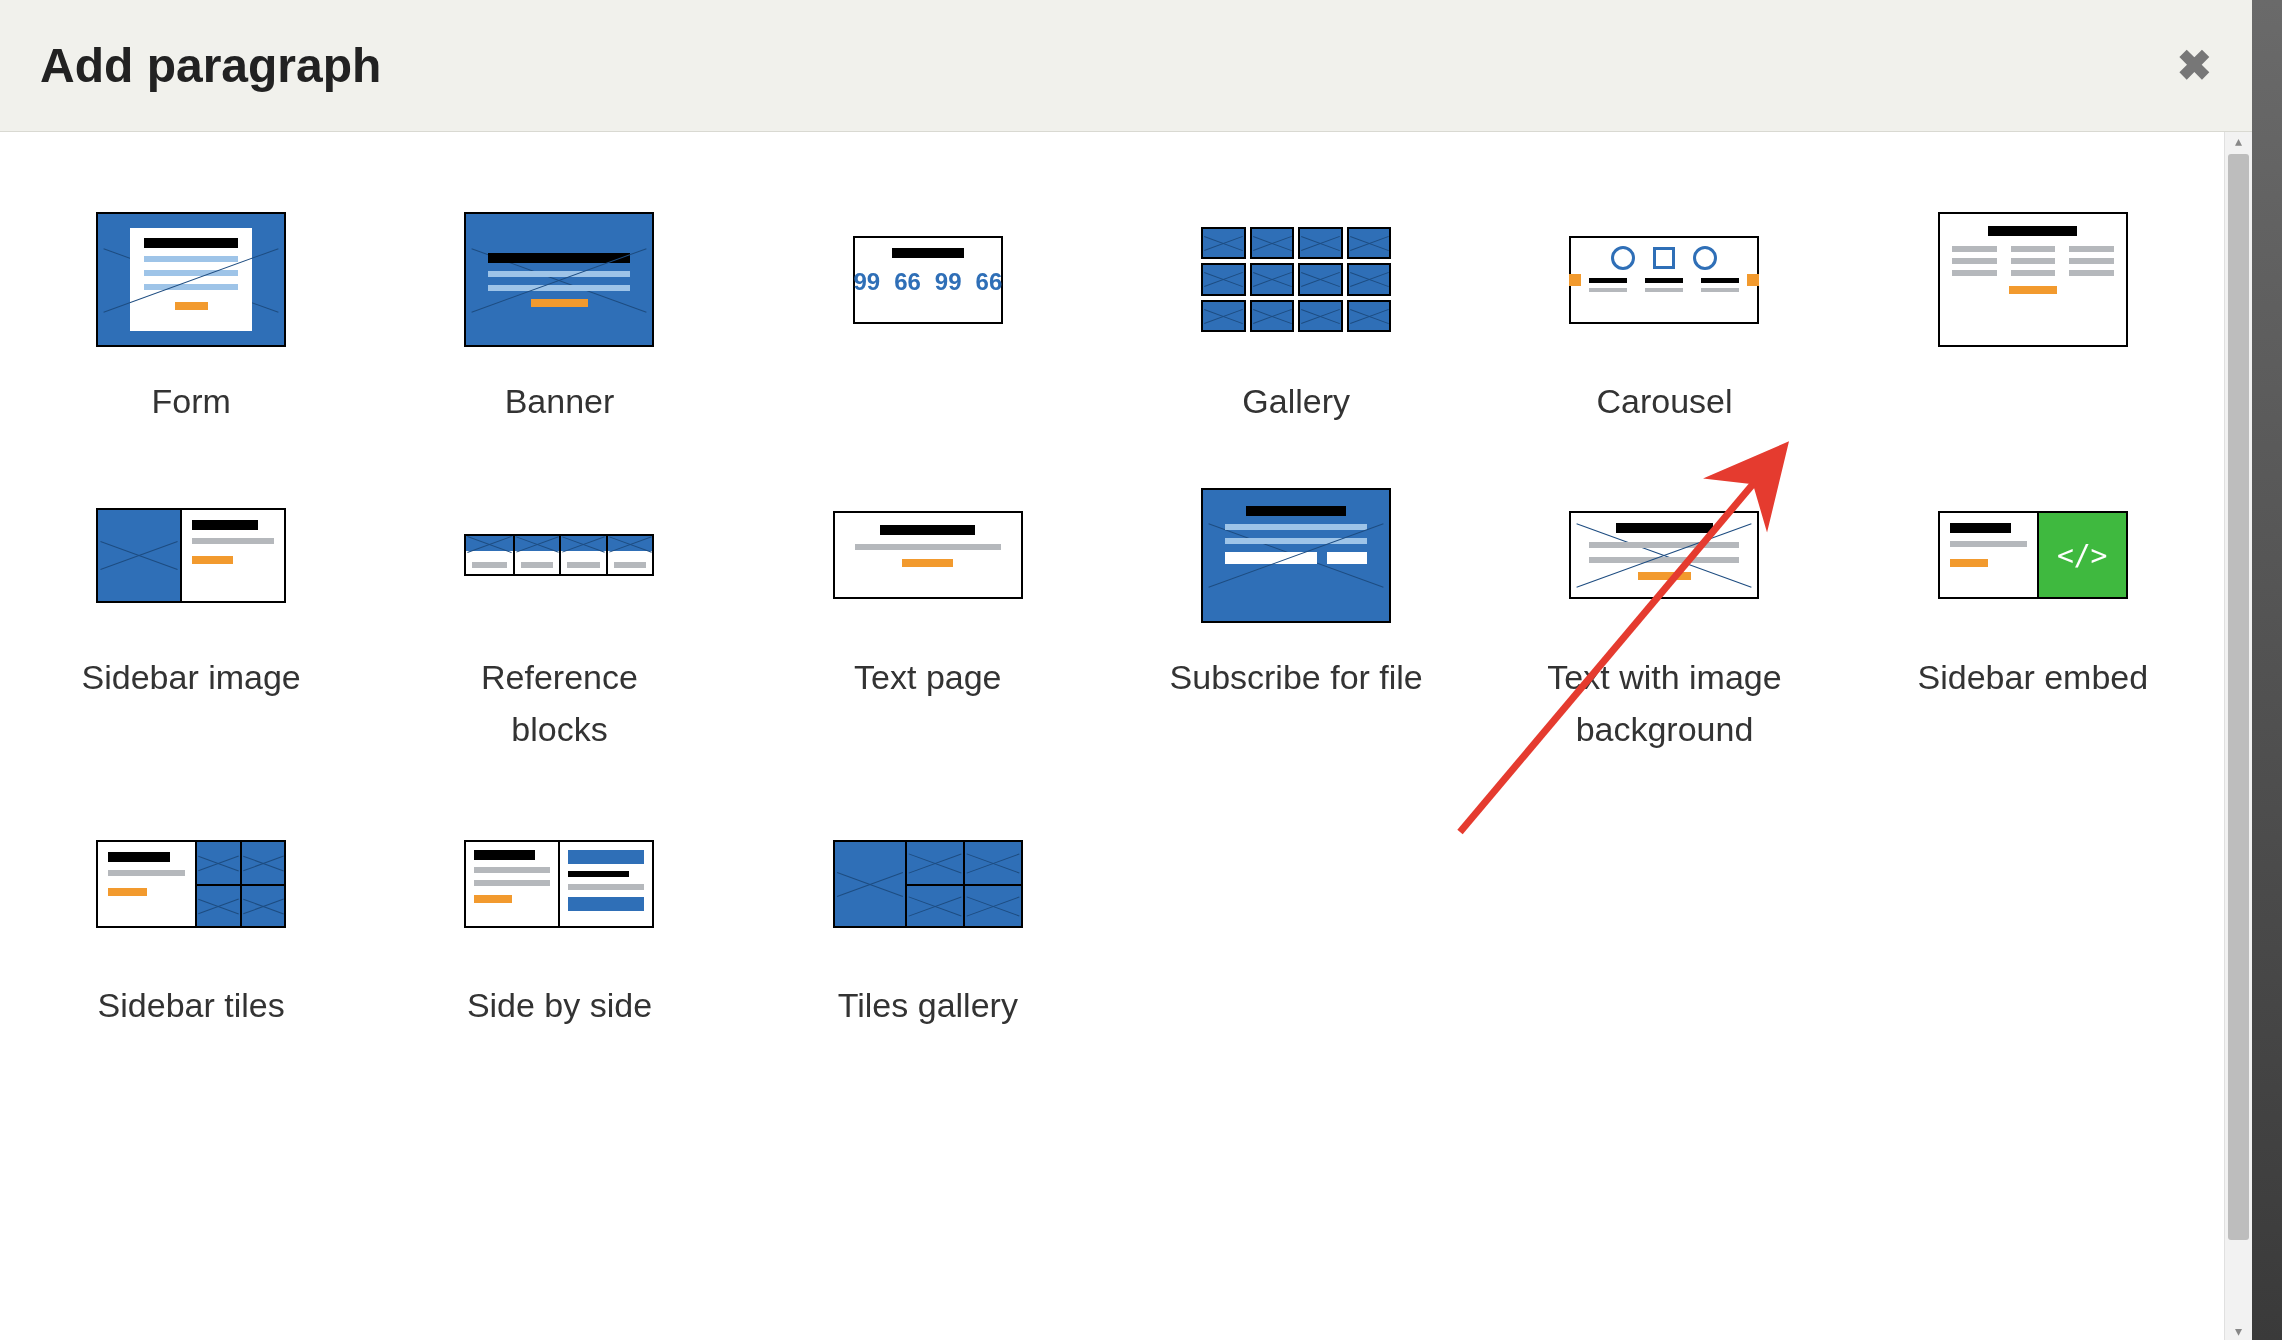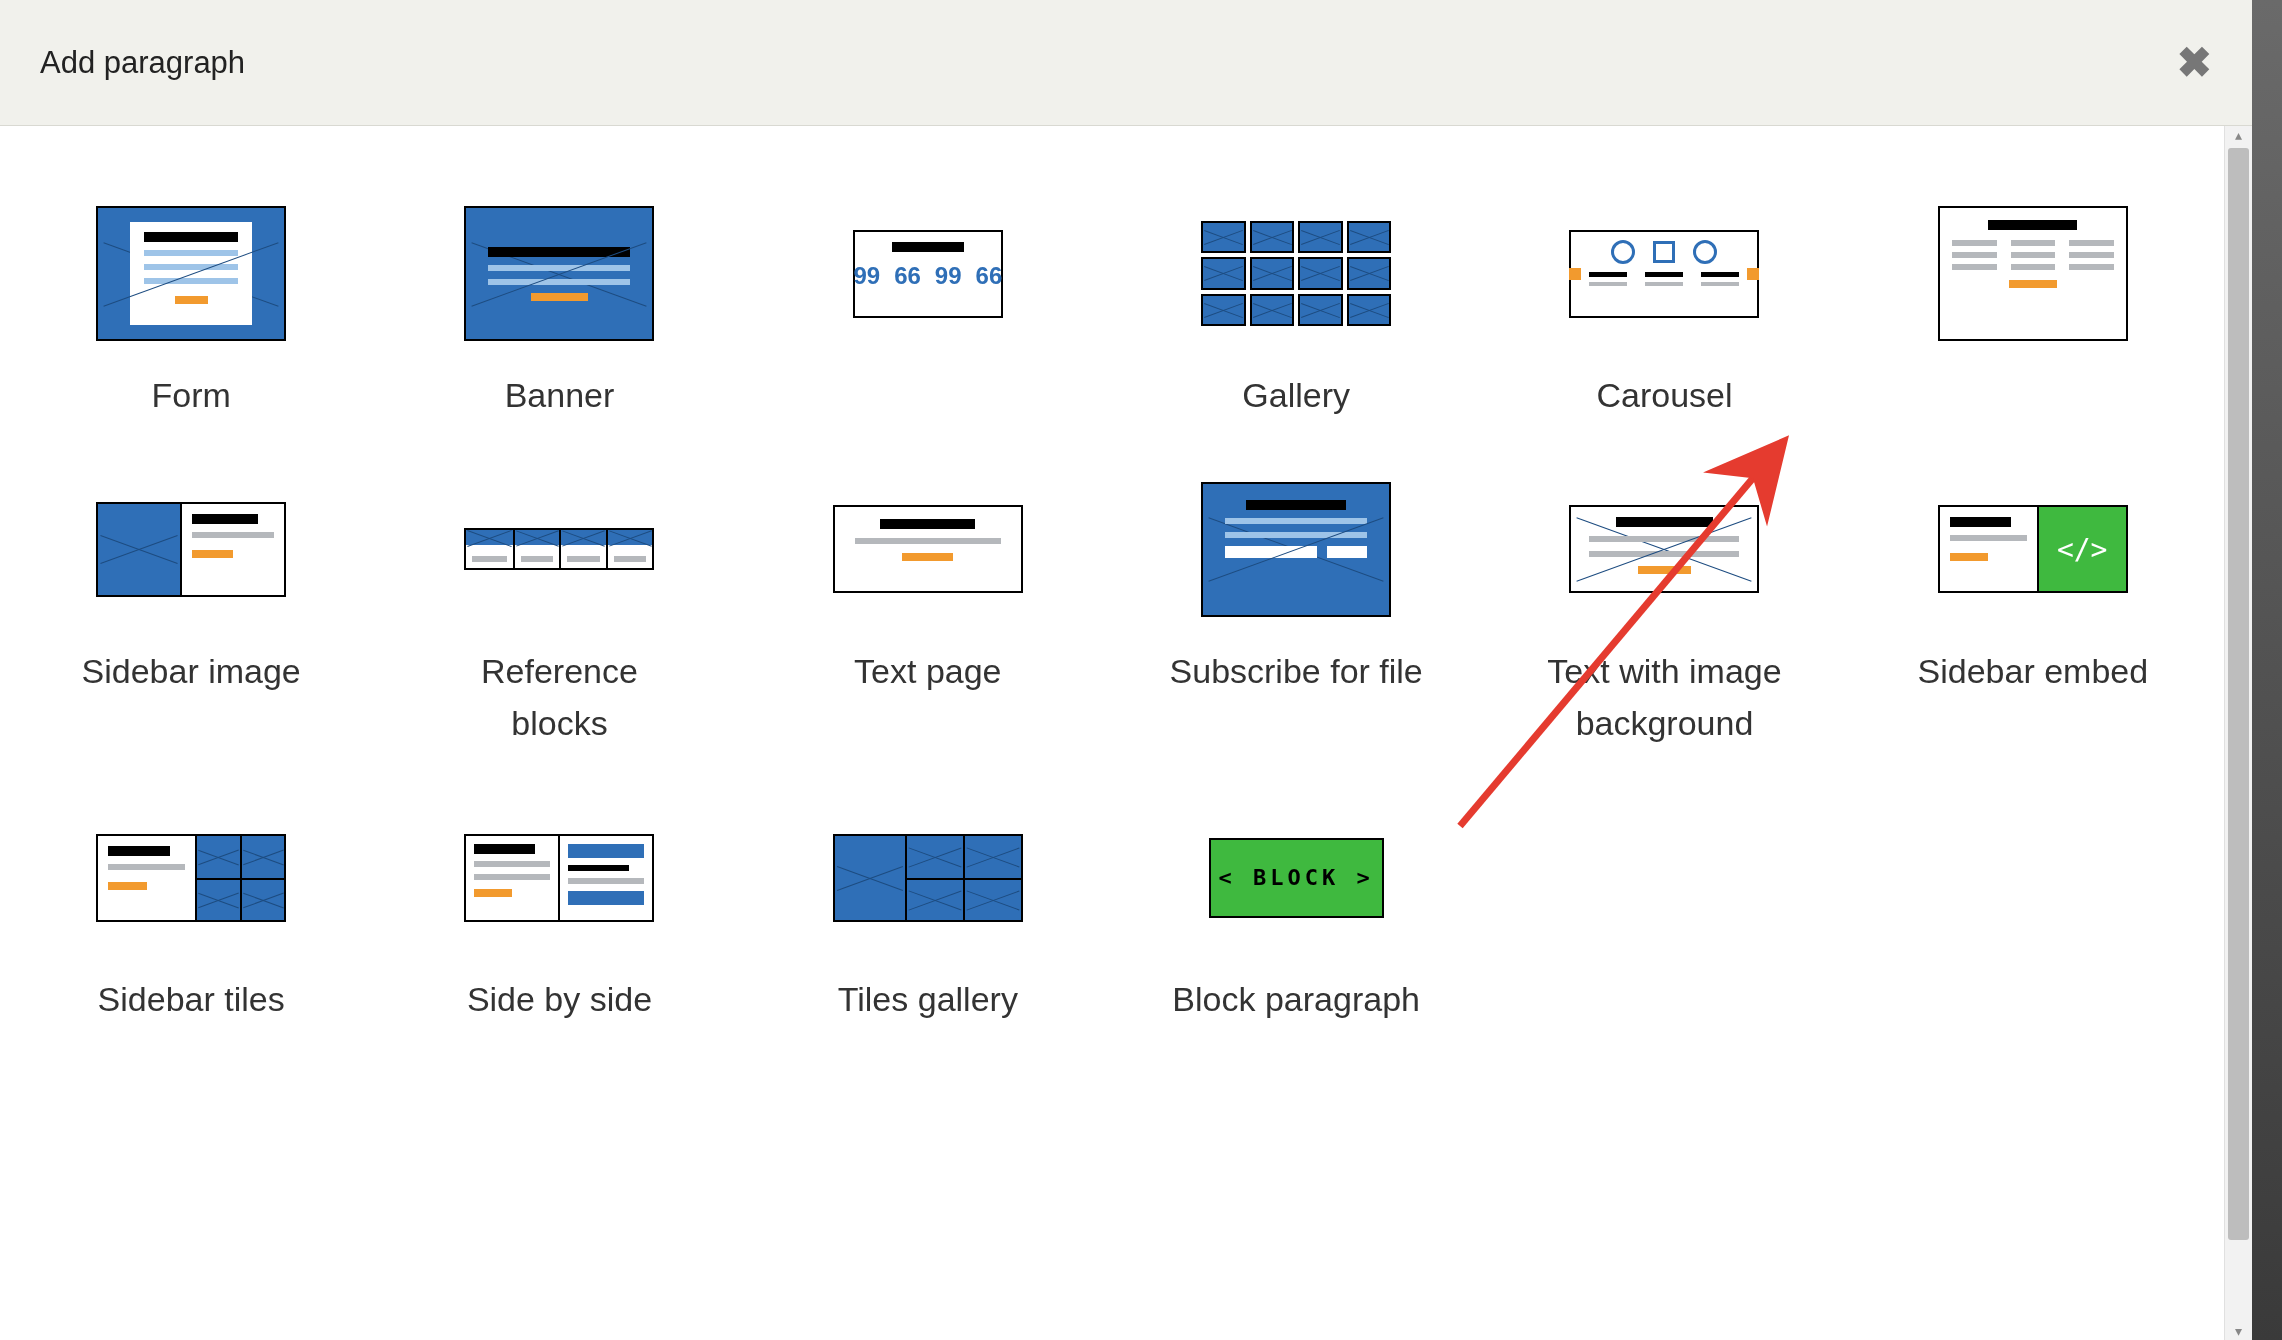--- a/index.html
+++ b/index.html
@@ -14,22 +14,22 @@
   }
   .modal-header {
     background: #f1f1ec;
     border-bottom: 1px solid #d9d9d2;
     padding: 38px 40px;
     display: flex;
     align-items: center;
     justify-content: space-between;
   }
   .modal-title {
-    font-size: 31px;
-    font-weight: 400;
+    font-size: 48px;
+    font-weight: 700;
     color: #222;
   }
   .close-btn {
     font-size: 42px;
     color: #777;
     cursor: pointer;
     font-weight: 900;
   }
   .modal-body-wrap {
     flex: 1;
@@ -525,26 +525,20 @@
               <div class="cell big bluebox xline" style="border:none;"></div>
               <div class="cell c1 bluebox xline" style="border-top:none;border-right:none;border-bottom:none;"></div>
               <div class="cell c2 bluebox xline" style="border-top:none;border-right:none;border-bottom:none;"></div>
               <div class="cell bluebox xline" style="border-right:none;border-bottom:none;"></div>
               <div class="cell bluebox xline" style="border-right:none;border-bottom:none;"></div>
             </div>
           </div>
           <div class="tile-label">Tiles gallery</div>
         </div>
 
-        <div class="tile">
-          <div class="thumb">
-            <div class="ic-block">&lt; BLOCK &gt;</div>
-          </div>
-          <div class="tile-label">Block paragraph</div>
-        </div>
 
         <div></div>
         <div></div>
 
       </div>
 
       <div class="arrow" style="left:1440px; top:300px;">
         <svg width="360" height="420">
           <defs>
             <marker id="ah" markerWidth="14" markerHeight="14" refX="10" refY="6" orient="auto">

